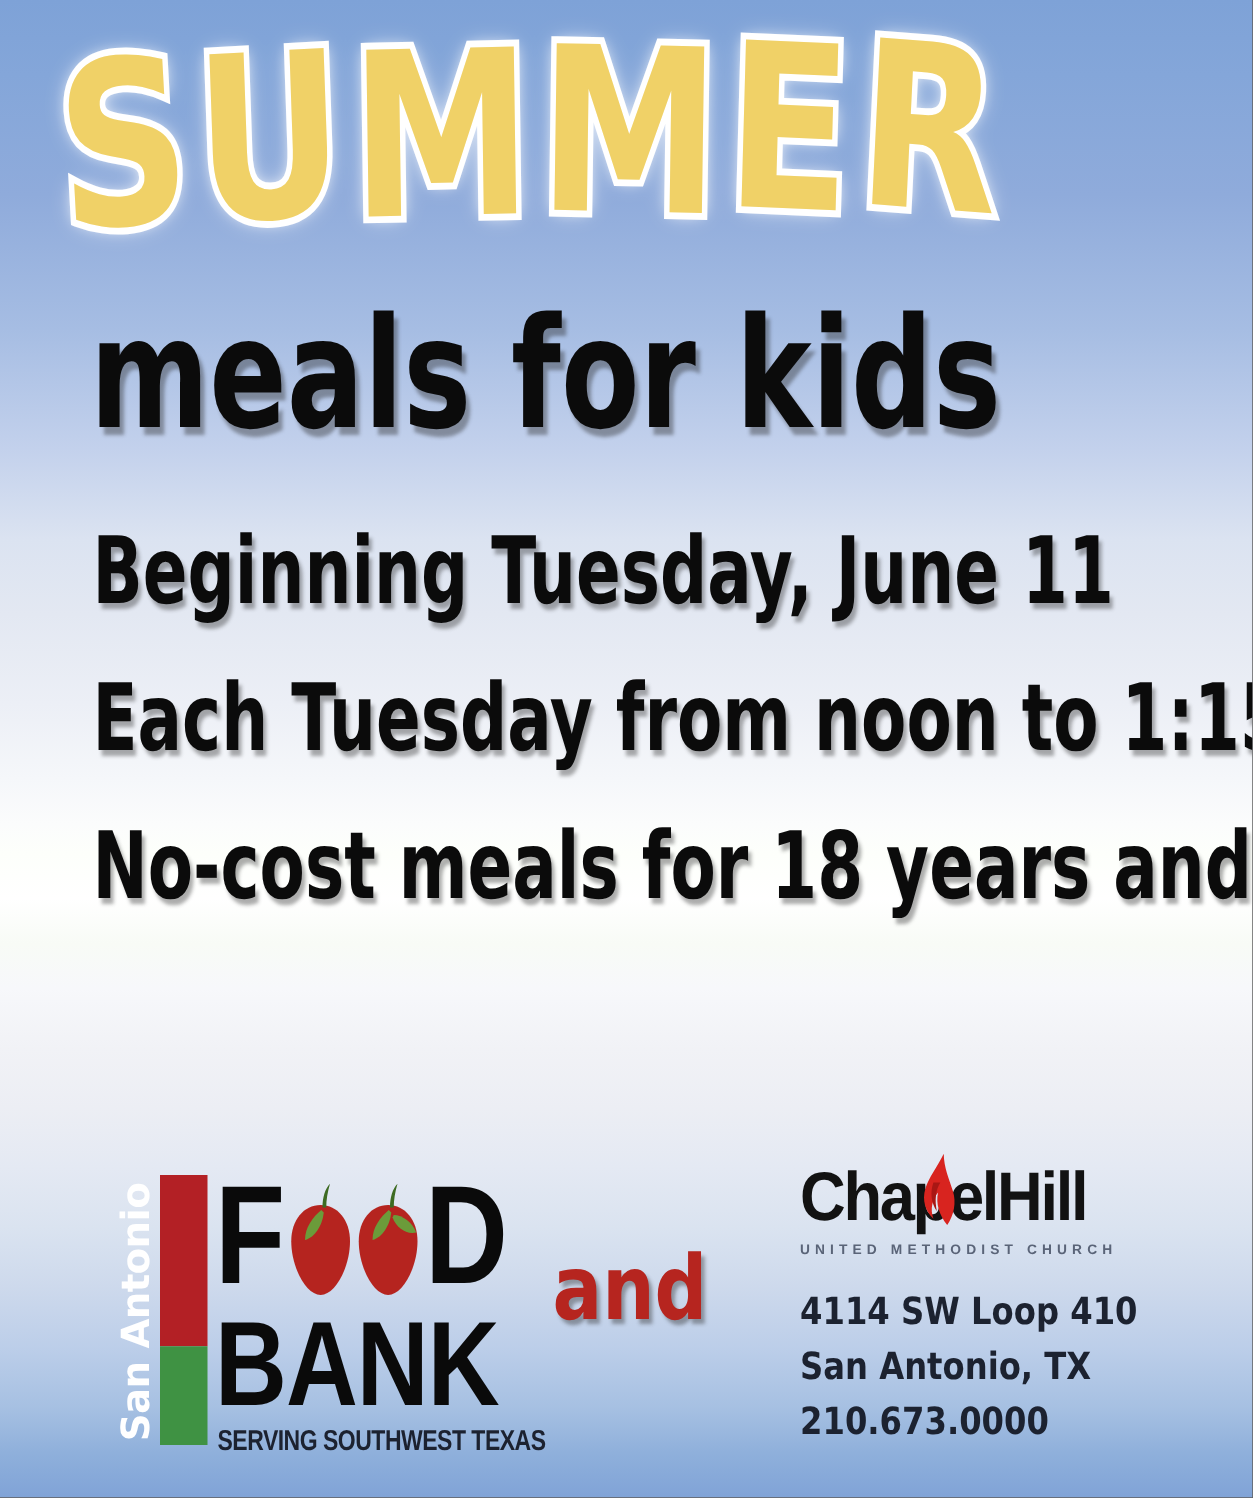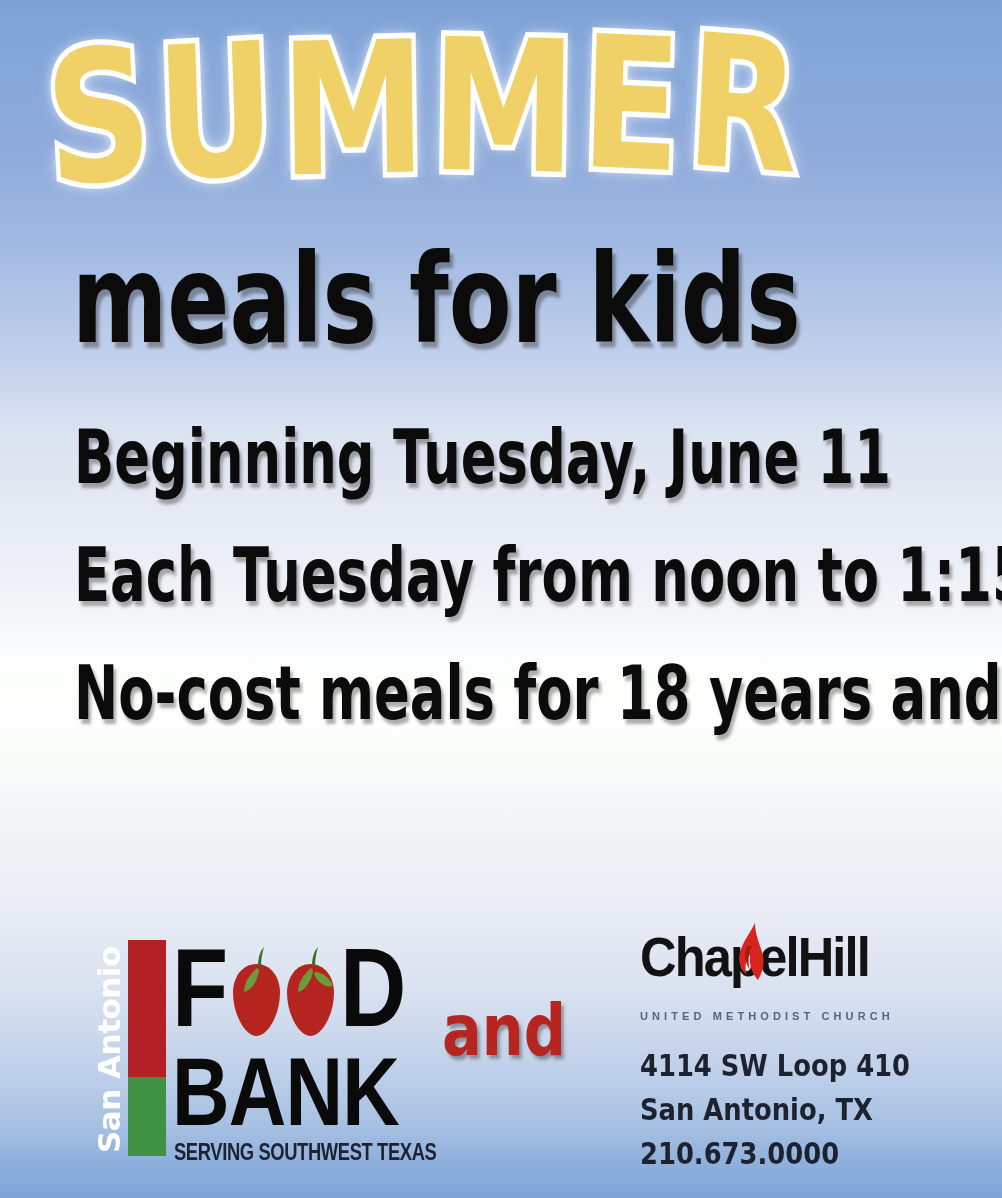--- a/index.html
+++ b/index.html
@@ -251,21 +251,21 @@
     white-space: nowrap;
   }
   .ch-flame {
     position: absolute;
     left: 104px;
     top: -6px;
     width: 34px;
     height: 66px;
   }
   .ch-sub {
-    margin-top: 20px;
+    margin-top: 4px;
     font-family: "Liberation Sans", sans-serif;
     font-size: 11px;
     font-weight: bold;
     letter-spacing: 4.1px;
     color: #5a6478;
     white-space: nowrap;
   }
   .ch-addr {
     margin-top: 22px;
     font-family: "DejaVu Sans", sans-serif;

